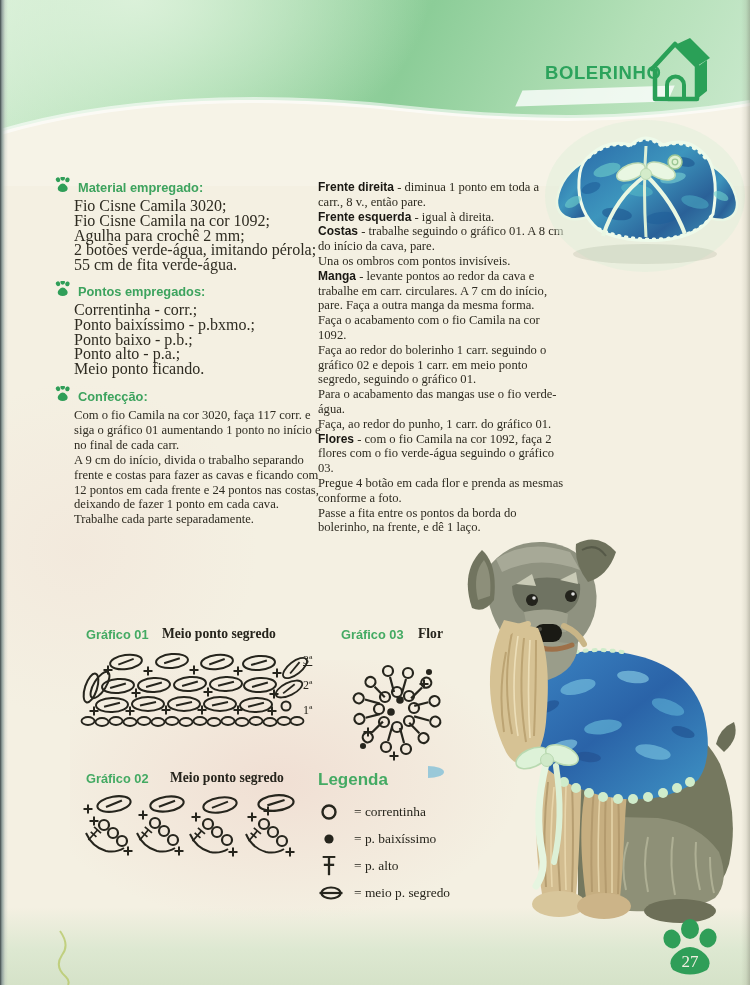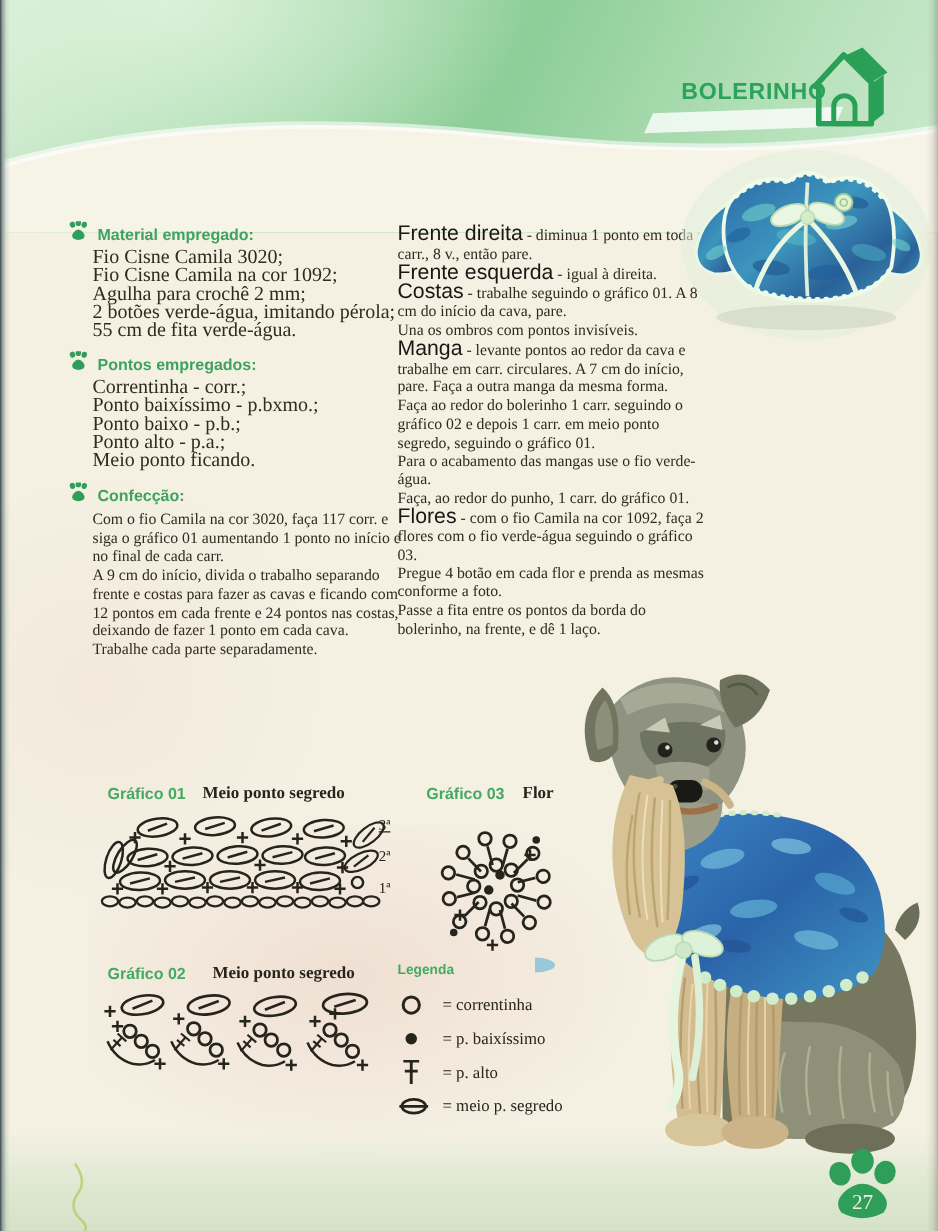--- a/index.html
+++ b/index.html
@@ -39,36 +39,36 @@
   .sec-head{display:flex;align-items:center;gap:5px;
     font-family:Liberation Sans, sans-serif;font-weight:bold;font-size:12.8px;color:#3da35e;}
   .sec-head .pawicon{flex:0 0 auto;margin-top:-2px;}
   .sec-body{margin:3px 0 0 19px;font-size:16px;line-height:14.8px;}
   .sec-body div{white-space:nowrap;}
   .sec-paras{margin:3px 0 0 19px;font-size:12.6px;line-height:14.9px;width:252px;}
   .sec-paras p{margin:0;}
   .right-col{position:absolute;left:318px;top:180px;width:247px;
     font-size:12.6px;line-height:14.8px;}
   .right-col p{margin:0;}
-  .lead{font-family:"Liberation Sans",sans-serif;font-weight:normal;font-size:17px;color:#191712;}
+  .lead{font-family:"Liberation Sans",sans-serif;font-weight:bold;font-size:12px;color:#191712;}
   
   .glabel{position:absolute;font-family:"Liberation Sans",sans-serif;font-weight:bold;
     font-size:12.8px;color:#44aa63;}
   .gtitle{position:absolute;font-weight:bold;font-size:13.6px;color:#26241c;}
   .g01-label{left:86px;top:627px;} .g01-title{left:162px;top:626px;}
   .g02-label{left:86px;top:771px;} .g02-title{left:170px;top:770px;}
   .g03-label{left:341px;top:627px;} .g03-title{left:418px;top:626px;}
   .g01-art{position:absolute;left:78px;top:648px;}
   .g02-art{position:absolute;left:80px;top:793px;}
   .g03-art{position:absolute;left:336px;top:650px;}
   .rowlab{position:absolute;left:303px;font-size:12px;color:#26241c;}
   .rowlab-3{top:653px;text-decoration:underline;} .rowlab-2{top:678px;} .rowlab-1{top:703px;}
   
   .legenda{position:absolute;left:318px;top:770px;width:170px;}
-  .legenda-head{font-family:"Liberation Sans",sans-serif;font-weight:bold;font-size:11px;color:#44aa63;margin-bottom:8px;}
+  .legenda-head{font-family:"Liberation Sans",sans-serif;font-weight:bold;font-size:17px;color:#44aa63;margin-bottom:8px;}
   .leg-row{display:flex;align-items:center;gap:6px;height:27px;font-size:13.4px;color:#26241c;}
   .leg-sym{flex:0 0 30px;display:flex;justify-content:flex-start;}
   
   .bolero-photo{position:absolute;left:545px;top:118px;z-index:2;}
   .dog-photo{position:absolute;left:428px;top:512px;z-index:1;}
   .page-paw{position:absolute;left:660px;top:918px;z-index:5;}
 </style>
 </head>
 <body>
 
@@ -220,20 +220,21 @@
       <p>A 9 cm do início, divida o trabalho separando frente e costas para fazer as cavas e ficando com 12 pontos em cada frente e 24 pontos nas costas, deixando de fazer 1 ponto em cada cava. Trabalhe cada parte separadamente.</p>
     </div>
   </div>
 
   <div class="right-col">
     <p><span class="lead">Frente direita</span><span> - diminua 1 ponto em toda a carr., 8 v., então pare.</span></p>
     <p><span class="lead">Frente esquerda</span><span> - igual à direita.</span></p>
     <p><span class="lead">Costas</span><span> - trabalhe seguindo o gráfico 01. A 8 cm do início da cava, pare.</span></p>
     <p><span>Una os ombros com pontos invisíveis.</span></p>
     <p><span class="lead">Manga</span><span> - levante pontos ao redor da cava e trabalhe em carr. circulares. A 7 cm do início, pare. Faça a outra manga da mesma forma.</span></p>
+    <p><span>Faça o acabamento com o fio Camila na cor 1092.</span></p>
     <p><span>Faça ao redor do bolerinho 1 carr. seguindo o gráfico 02 e depois 1 carr. em meio ponto segredo, seguindo o gráfico 01.</span></p>
     <p><span>Para o acabamento das mangas use o fio verde-água.</span></p>
     <p><span>Faça, ao redor do punho, 1 carr. do gráfico 01.</span></p>
     <p><span class="lead">Flores</span><span> - com o fio Camila na cor 1092, faça 2 flores com o fio verde-água seguindo o gráfico 03.</span></p>
     <p><span>Pregue 4 botão em cada flor e prenda as mesmas conforme a foto.</span></p>
     <p><span>Passe a fita entre os pontos da borda do bolerinho, na frente, e dê 1 laço.</span></p>
   </div>
 
   <svg class="dog-photo" width="322" height="414" viewBox="0 0 322 414">
     <defs>

